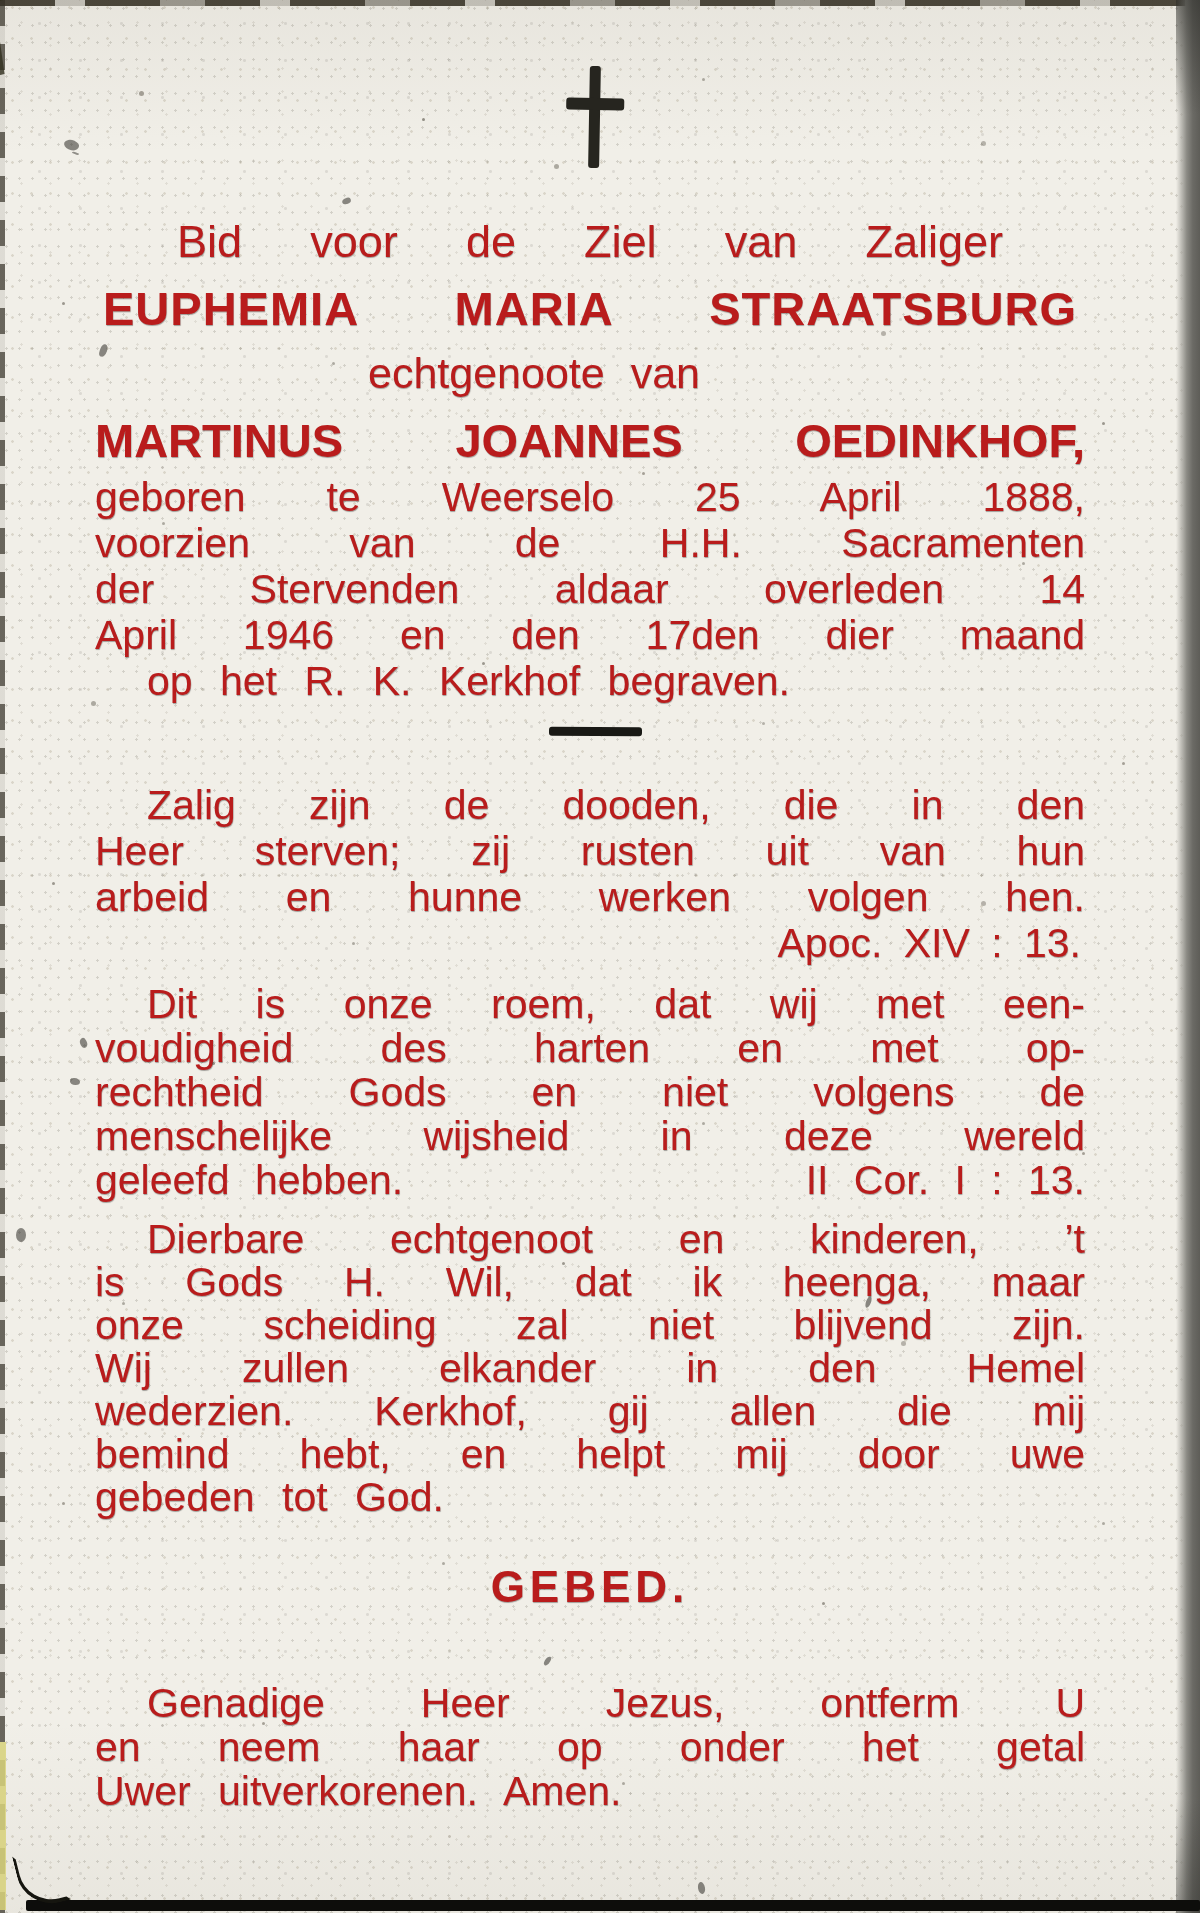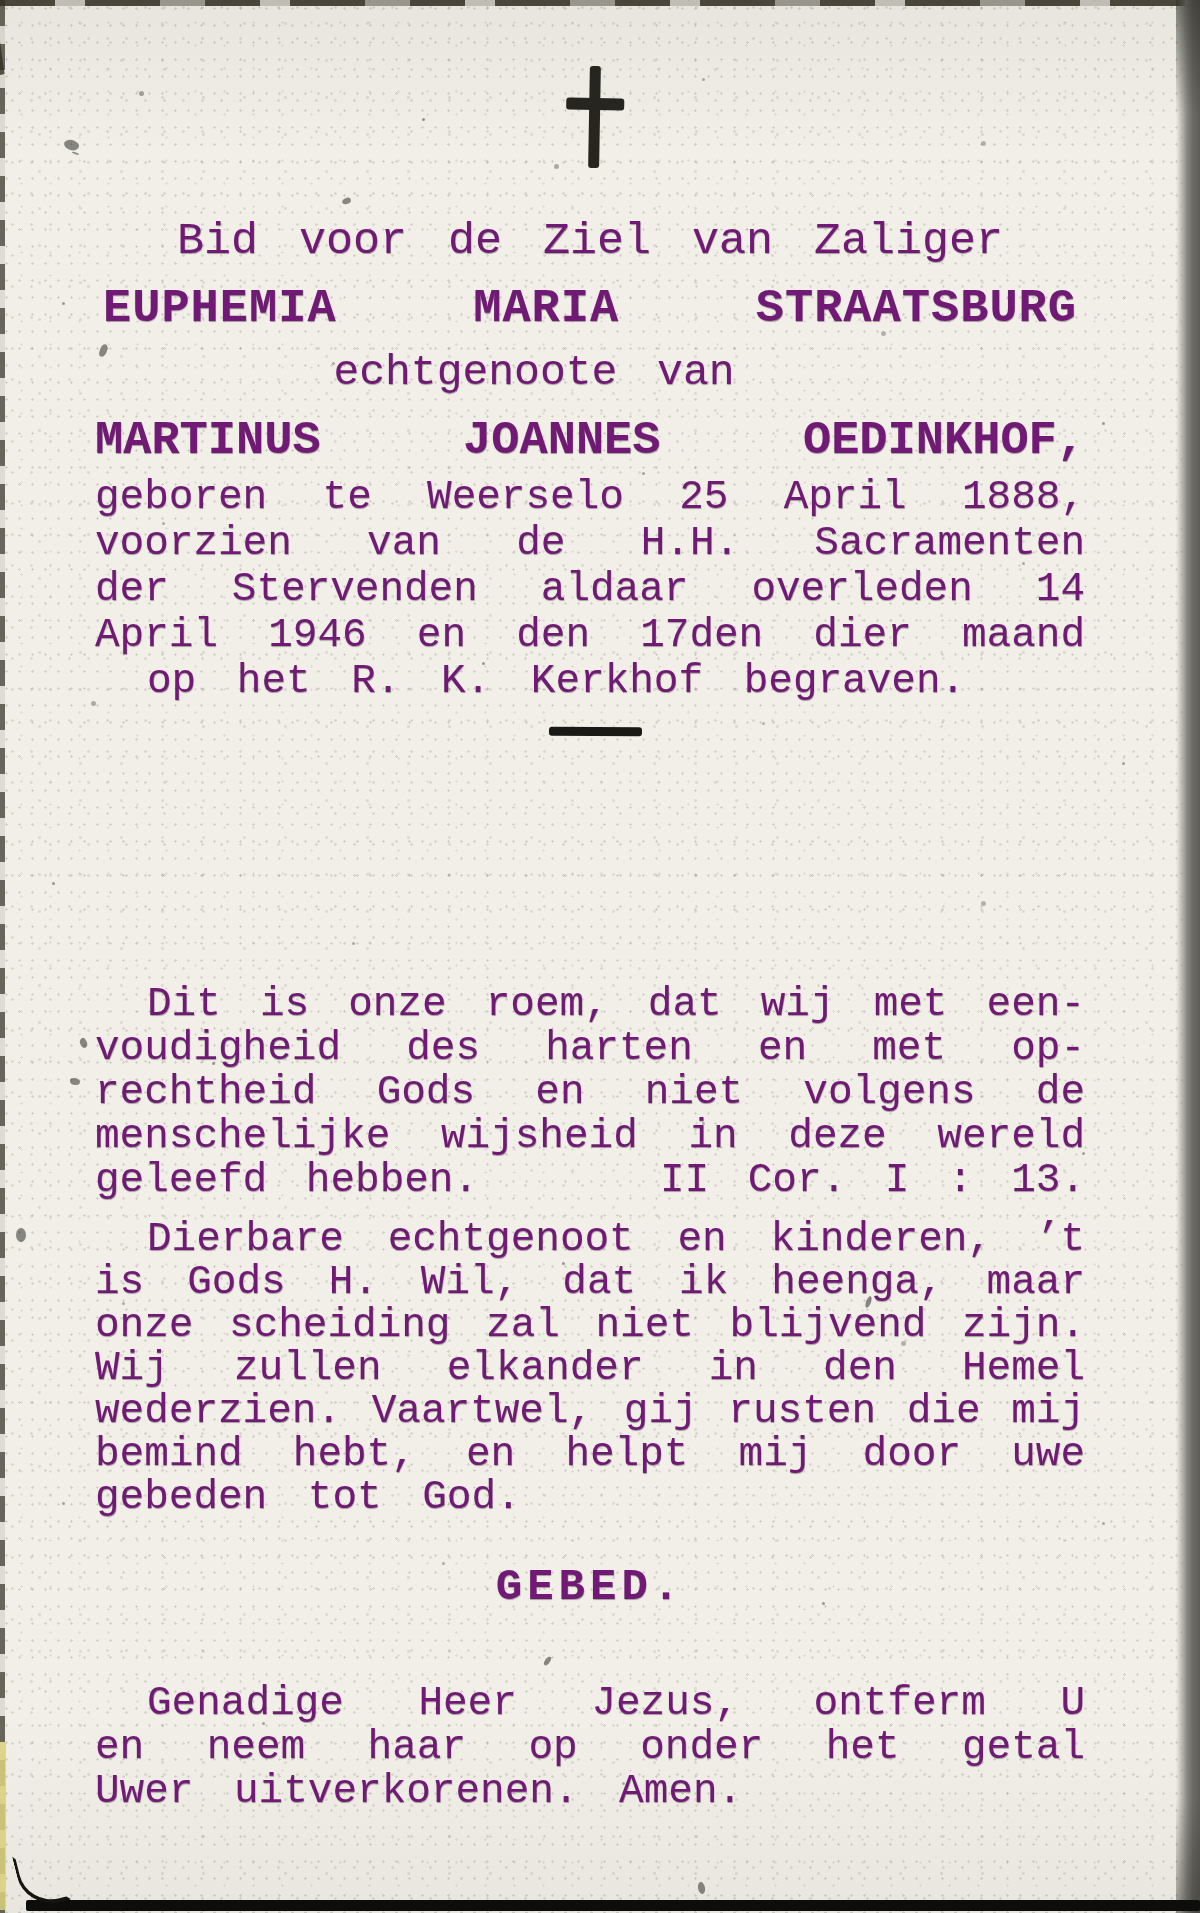--- a/index.html
+++ b/index.html
@@ -1,20 +1,20 @@
 <!DOCTYPE html>
 <html><head>
 <meta charset="utf-8">
 <style>
   html,body{margin:0;padding:0;background:#777;}
   .page{
     position:relative;width:1200px;height:1913px;overflow:hidden;
     background:#f1efe8;
-    font-family:Liberation Mono, monospace;
-    color:#701a75;
+    font-family:Liberation Sans, sans-serif;
+    color:#b91c1c;
     text-shadow:0.4px 0.6px 0.8px rgba(33,31,28,.38);
   }
   .grain{
     position:absolute;inset:0;pointer-events:none;opacity:.95;
     background-image:
       radial-gradient(circle, rgba(84,78,66,.20) 1px, transparent 1.4px),
       radial-gradient(circle, rgba(120,112,96,.15) 1px, transparent 1.3px),
       radial-gradient(circle, rgba(60,56,48,.12) 1.2px, transparent 1.7px),
       radial-gradient(circle, rgba(196,190,174,.55) 1px, transparent 1.6px);
     background-size:13px 17px, 29px 23px, 41px 37px, 19px 31px;
@@ -120,38 +120,44 @@
   <div class="block vitals">
     <div class="ln">geboren te Weerselo 25 April 1888,</div>
     <div class="ln">voorzien van de H.H. Sacramenten</div>
     <div class="ln">der Stervenden aldaar overleden 14</div>
     <div class="ln">April 1946 en den 17den dier maand</div>
     <div class="ln left indent">op het R. K. Kerkhof begraven.</div>
   </div>
 
   <div class="divider"></div>
 
+  <div class="block quote1">
+    <div class="ln indent">Zalig zijn de dooden, die in den</div>
+    <div class="ln">Heer sterven; zij rusten uit van hun</div>
+    <div class="ln">arbeid en hunne werken volgen hen.</div>
+    <div class="ln right">Apoc. XIV : 13.</div>
+  </div>
 
   <div class="block quote2">
     <div class="ln indent">Dit is onze roem, dat wij met een-</div>
     <div class="ln">voudigheid des harten en met op-</div>
     <div class="ln">rechtheid Gods en niet volgens de</div>
     <div class="ln">menschelijke wijsheid in deze wereld</div>
     <div class="ln split">
       <span>geleefd hebben.</span>
       <span>II Cor. I : 13.</span>
     </div>
   </div>
 
   <div class="block farewell">
     <div class="ln indent">Dierbare echtgenoot en kinderen, ’t</div>
     <div class="ln">is Gods H. Wil, dat ik heenga, maar</div>
     <div class="ln">onze scheiding zal niet blijvend zijn.</div>
     <div class="ln">Wij zullen elkander in den Hemel</div>
-    <div class="ln">wederzien. Vaartwel, gij rusten die mij</div>
+    <div class="ln">wederzien. Kerkhof, gij allen die mij</div>
     <div class="ln">bemind hebt, en helpt mij door uwe</div>
     <div class="ln left">gebeden tot God.</div>
   </div>
 
   <div class="tline gebed">GEBED.</div>
 
   <div class="block prayer">
     <div class="ln indent">Genadige Heer Jezus, ontferm U</div>
     <div class="ln">en neem haar op onder het getal</div>
     <div class="ln left">Uwer uitverkorenen. Amen.</div>

